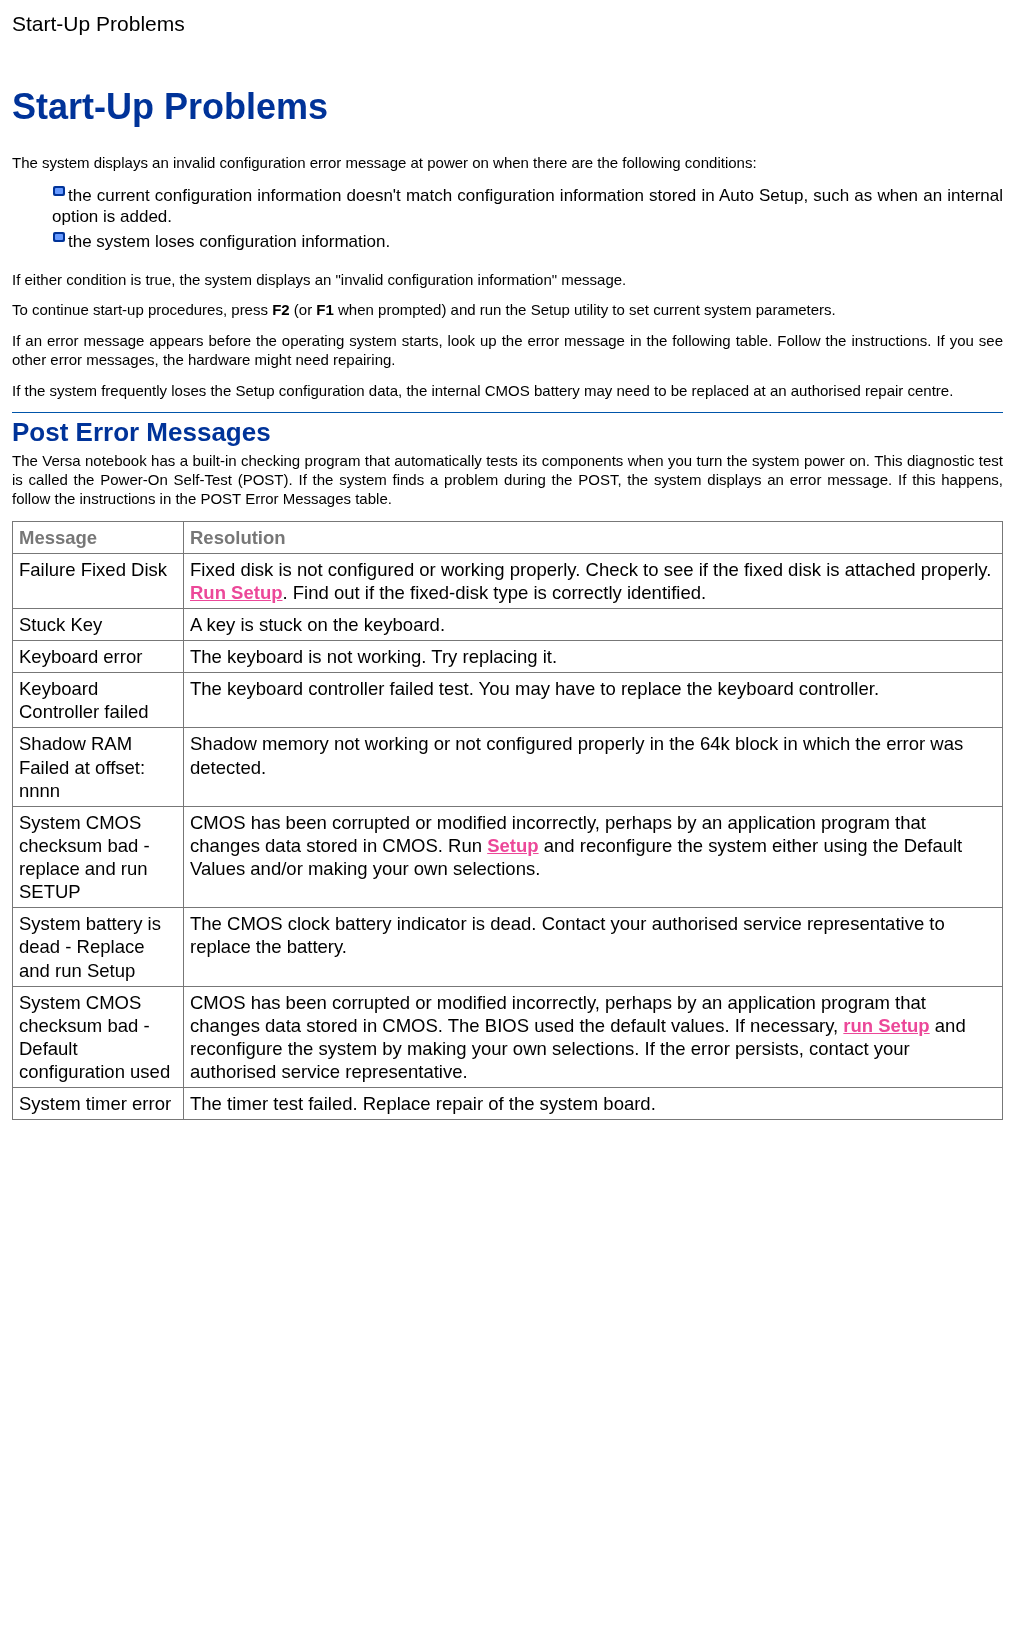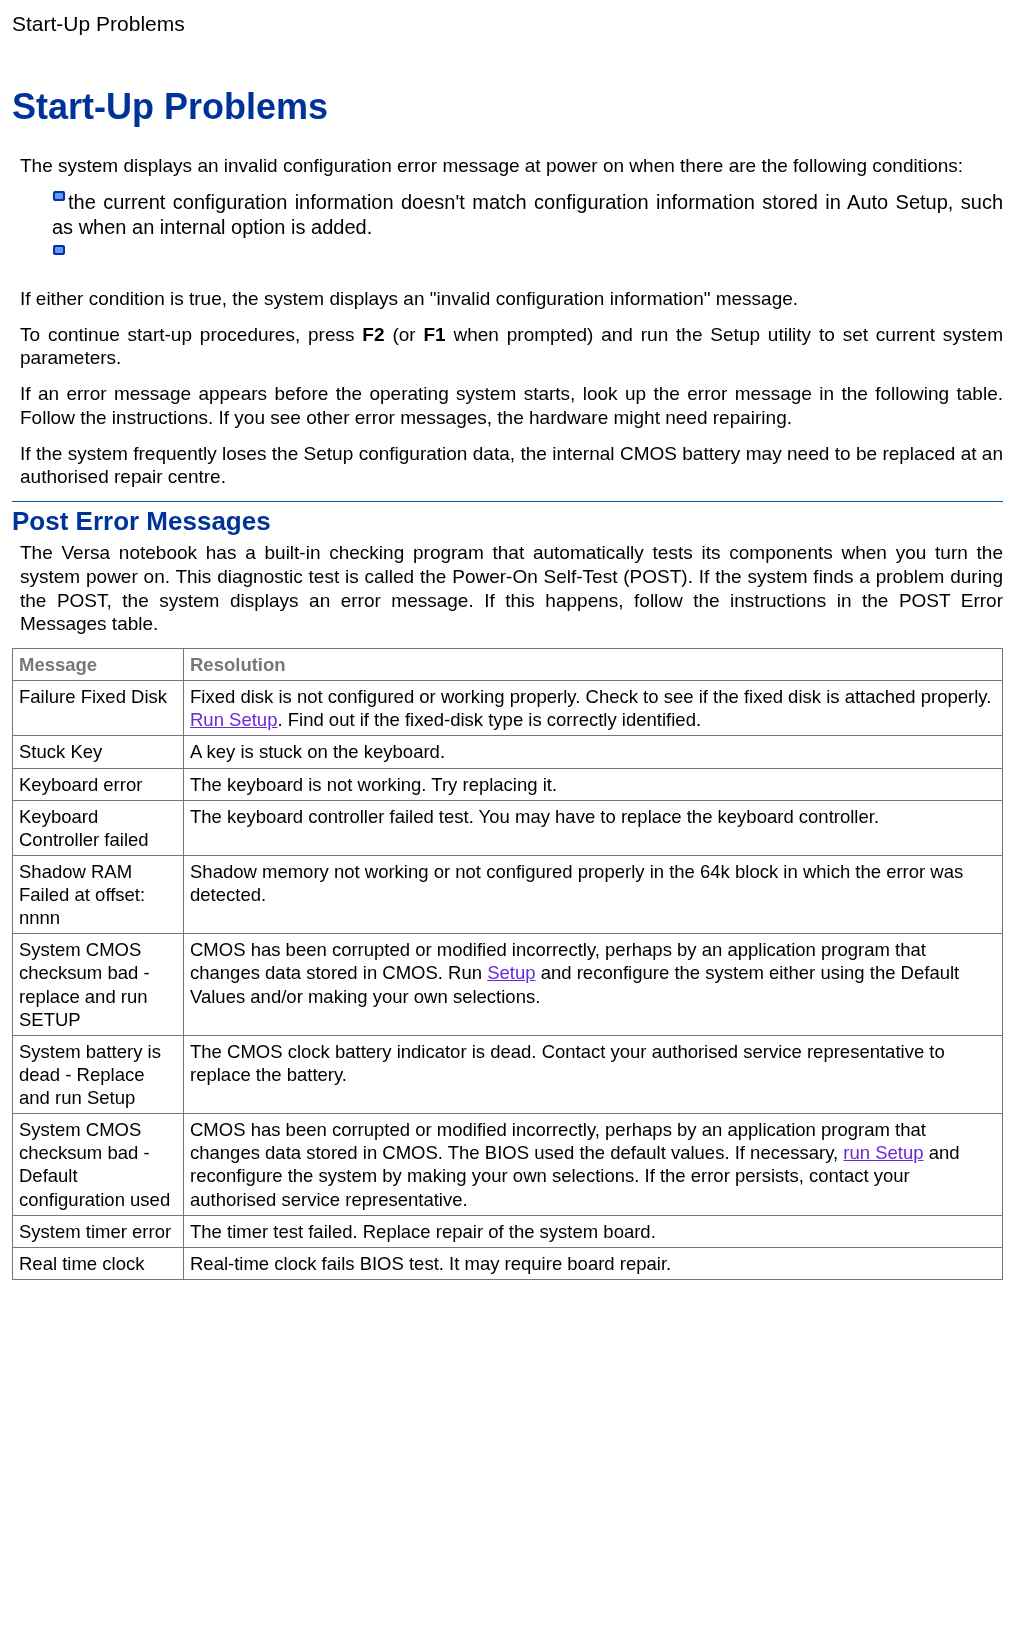--- a/index.html
+++ b/index.html
@@ -19,32 +19,32 @@
     }
     .main-title {
       color: #003399;
       font-family: Arial, Helvetica, sans-serif;
       font-weight: bold;
       font-size: 36px;
       margin-bottom: 26px;
       letter-spacing: 0;
     }
     .body-para {
-      font-size: 19px;
+      font-size: 15px;
       line-height: 1.25;
       text-align: justify;
-      margin: 0 0 12px 8px;
+      margin: 0 0 12px 0;
     }
     .bullet-list {
       list-style: none;
       padding: 0 0 0 40px;
       margin: 0 0 18px 0;
     }
     .bullet-list li {
-      font-size: 20px;
+      font-size: 17px;
       text-align: justify;
       line-height: 1.25;
       margin-bottom: 4px;
       position: relative;
     }
     .bullet-icon {
       display: inline-block;
       vertical-align: top;
       margin-right: 0;
     }
@@ -71,23 +71,24 @@
       vertical-align: top;
       line-height: 1.25;
     }
     table.post-table th {
       color: #777;
       font-weight: bold;
       background: #fff;
     }
     .msg-col { width: 171px; }
     a.setup-link {
-      color: #6d28d9;
+      color: #ec4899;
       text-decoration: underline;
       cursor: pointer;
+      font-weight: bold;
     }
   </style>
 </head>
 <body>
 
 <div class="doc-header">Start-Up Problems</div>
 
 <div class="main-title">Start-Up Problems</div>
 
 <p class="body-para">The system displays an invalid configuration error message at power on when there are the following conditions:</p>
@@ -100,21 +101,21 @@
           <rect x="3" y="3" width="8" height="6" rx="1" fill="#6699ff"></rect>
         </svg>
     </span><span>the current configuration information doesn't match configuration information stored in Auto Setup, such as when an internal option is added.</span>
   </li>
   <li>
     <span class="bullet-icon">
       <svg width="16" height="14" viewBox="0 0 16 14">
           <rect x="1" y="1" width="12" height="10" rx="2" fill="#003399"></rect>
           <rect x="3" y="3" width="8" height="6" rx="1" fill="#6699ff"></rect>
         </svg>
-    </span>
+    </span><span>the system loses configuration information.</span>
   </li>
 </ul>
 
 <p class="body-para">If either condition is true, the system displays an "invalid configuration information" message.</p>
 
 <p class="body-para">
   <span>To continue start-up procedures, press </span><span class="key">F2</span><span> (or </span><span class="key">F1</span><span> when prompted) and run the Setup utility to set current system parameters.</span>
 </p>
 
 <p class="body-para">If an error message appears before the operating system starts, look up the error message in the following table. Follow the instructions. If you see other error messages, the hardware might need repairing.</p>
@@ -166,18 +167,14 @@
   <tr>
     <td class="msg-col">System CMOS checksum bad - Default configuration used</td>
     <td>
       <span>CMOS has been corrupted or modified incorrectly, perhaps by an application program that changes data stored in CMOS. The BIOS used the default values. If necessary, </span><a class="setup-link">run Setup</a><span> and reconfigure the system by making your own selections. If the error persists, contact your authorised service representative.</span>
     </td>
   </tr>
   <tr>
     <td class="msg-col">System timer error</td>
     <td>The timer test failed. Replace repair of the system board.</td>
   </tr>
-  <tr>
-    <td class="msg-col">Real time clock</td>
-    <td>Real-time clock fails BIOS test. It may require board repair.</td>
-  </tr>
 </tbody>
   </table>
 
 </body></html>

